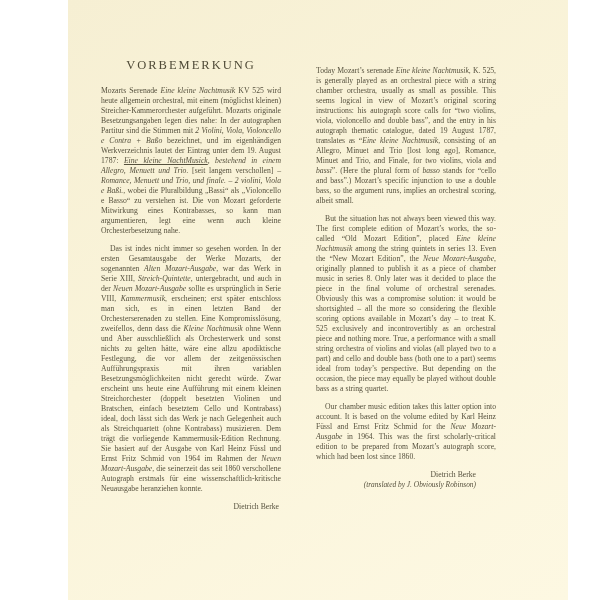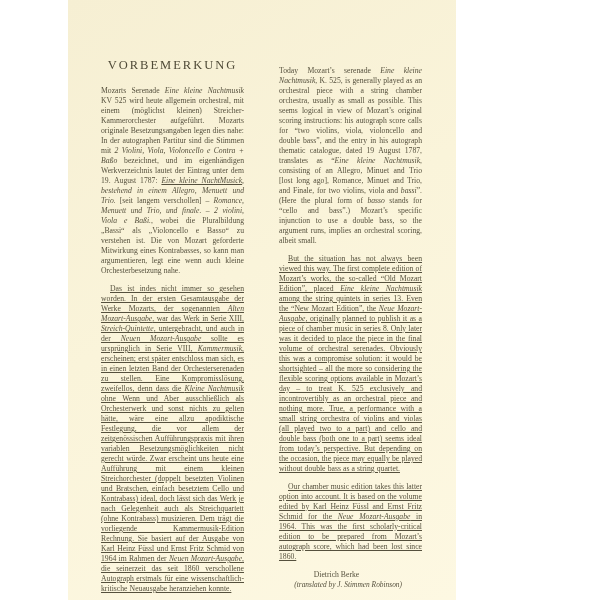--- a/index.html
+++ b/index.html
@@ -14,21 +14,21 @@
   .stage {
     position: relative;
     width: 600px;
     height: 600px;
     background: #ffffff;
   }
   .paper {
     position: absolute;
     left: 68px;
     top: 0;
-    width: 388px;
+    width: 500px;
     height: 600px;
     background: linear-gradient(150deg, #f6efd3 0%, #faf4da 45%, #fdf8e2 100%);
   }
   .columns {
     display: flex;
     gap: 19px;
     padding: 58px 26px 0 25px;
     box-sizing: border-box;
   }
   .column {
@@ -47,27 +47,27 @@
   }
   .bodytext p {
     font-size: 7.7px;
     line-height: 10px;
     text-align: justify;
     margin: 8px;
     hyphens: auto;
     -webkit-hyphens: auto;
     word-spacing: 0.2px;
   }
-  .bodytext p.indent { text-indent: 9px; text-decoration: underline; }
+  .bodytext p.indent { text-indent: 9px; }
   .bodytext i { font-style: italic; }
   .bodytext .u { text-decoration: underline; text-underline-offset: 1px; }
   .signature {
     font-size: 7.7px;
     line-height: 10px;
-    text-align: center;
+    text-align: right;
   }
   .signature-left { padding-right: 10px; margin-top: 1px; }
   .signature-right { padding-right: 28px; margin-top: 7px; }
   .translator {
     font-size: 7.4px;
     line-height: 10px;
     font-style: italic;
     text-align: right;
     padding-right: 28px;
   }
@@ -88,18 +88,18 @@
         <div class="signature signature-left">Dietrich Berke</div>
       </div>
 
       <div class="column" lang="en">
         <div class="bodytext">
           <p><span>Today Mozart’s serenade </span><i>Eine kleine Nachtmusik</i><span>, K. 525, is generally played as an orchestral piece with a string chamber orchestra, usually as small as possible. This seems logical in view of Mozart’s original scoring instructions: his autograph score calls for “two violins, viola, violoncello and double bass”, and the entry in his autograph thematic catalogue, dated 19 August 1787, translates as “</span><i>Eine kleine Nachtmusik</i><span>, consisting of an Allegro, Minuet and Trio [lost long ago], Romance, Minuet and Trio, and Finale, for two violins, viola and </span><i>bassi</i><span>”. (Here the plural form of </span><i>basso</i><span> stands for “cello and bass”.) Mozart’s specific injunction to use a double bass, so the argument runs, implies an orchestral scoring, albeit small.</span></p>
           <p class="indent"><span>But the situation has not always been viewed this way. The first complete edition of Mozart’s works, the so-called “Old Mozart Edition”, placed </span><i>Eine kleine Nachtmusik</i><span> among the string quintets in series 13. Even the “New Mozart Edition”, the </span><i>Neue Mozart-Ausgabe</i><span>, originally planned to publish it as a piece of chamber music in series 8. Only later was it decided to place the piece in the final volume of orchestral serenades. Obviously this was a compromise solution: it would be shortsighted – all the more so considering the flexible scoring options available in Mozart’s day – to treat K. 525 exclusively and incontrovertibly as an orchestral piece and nothing more. True, a performance with a small string orchestra of violins and violas (all played two to a part) and cello and double bass (both one to a part) seems ideal from today’s perspective. But depending on the occasion, the piece may equally be played without double bass as a string quartet.</span></p>
           <p class="indent"><span>Our chamber music edition takes this latter option into account. It is based on the volume edited by Karl Heinz Füssl and Ernst Fritz Schmid for the </span><i>Neue Mozart-Ausgabe</i><span> in 1964. This was the first scholarly-critical edition to be prepared from Mozart’s autograph score, which had been lost since 1860.</span></p>
         </div>
         <div class="signature signature-right">Dietrich Berke</div>
-        <div class="translator">(translated by J. Stimmen Robinson)</div>
+        <div class="translator">(translated by J. Obviously Robinson)</div>
       </div>
 
     </div>
   </div>
 </div>
 
 </body></html>

